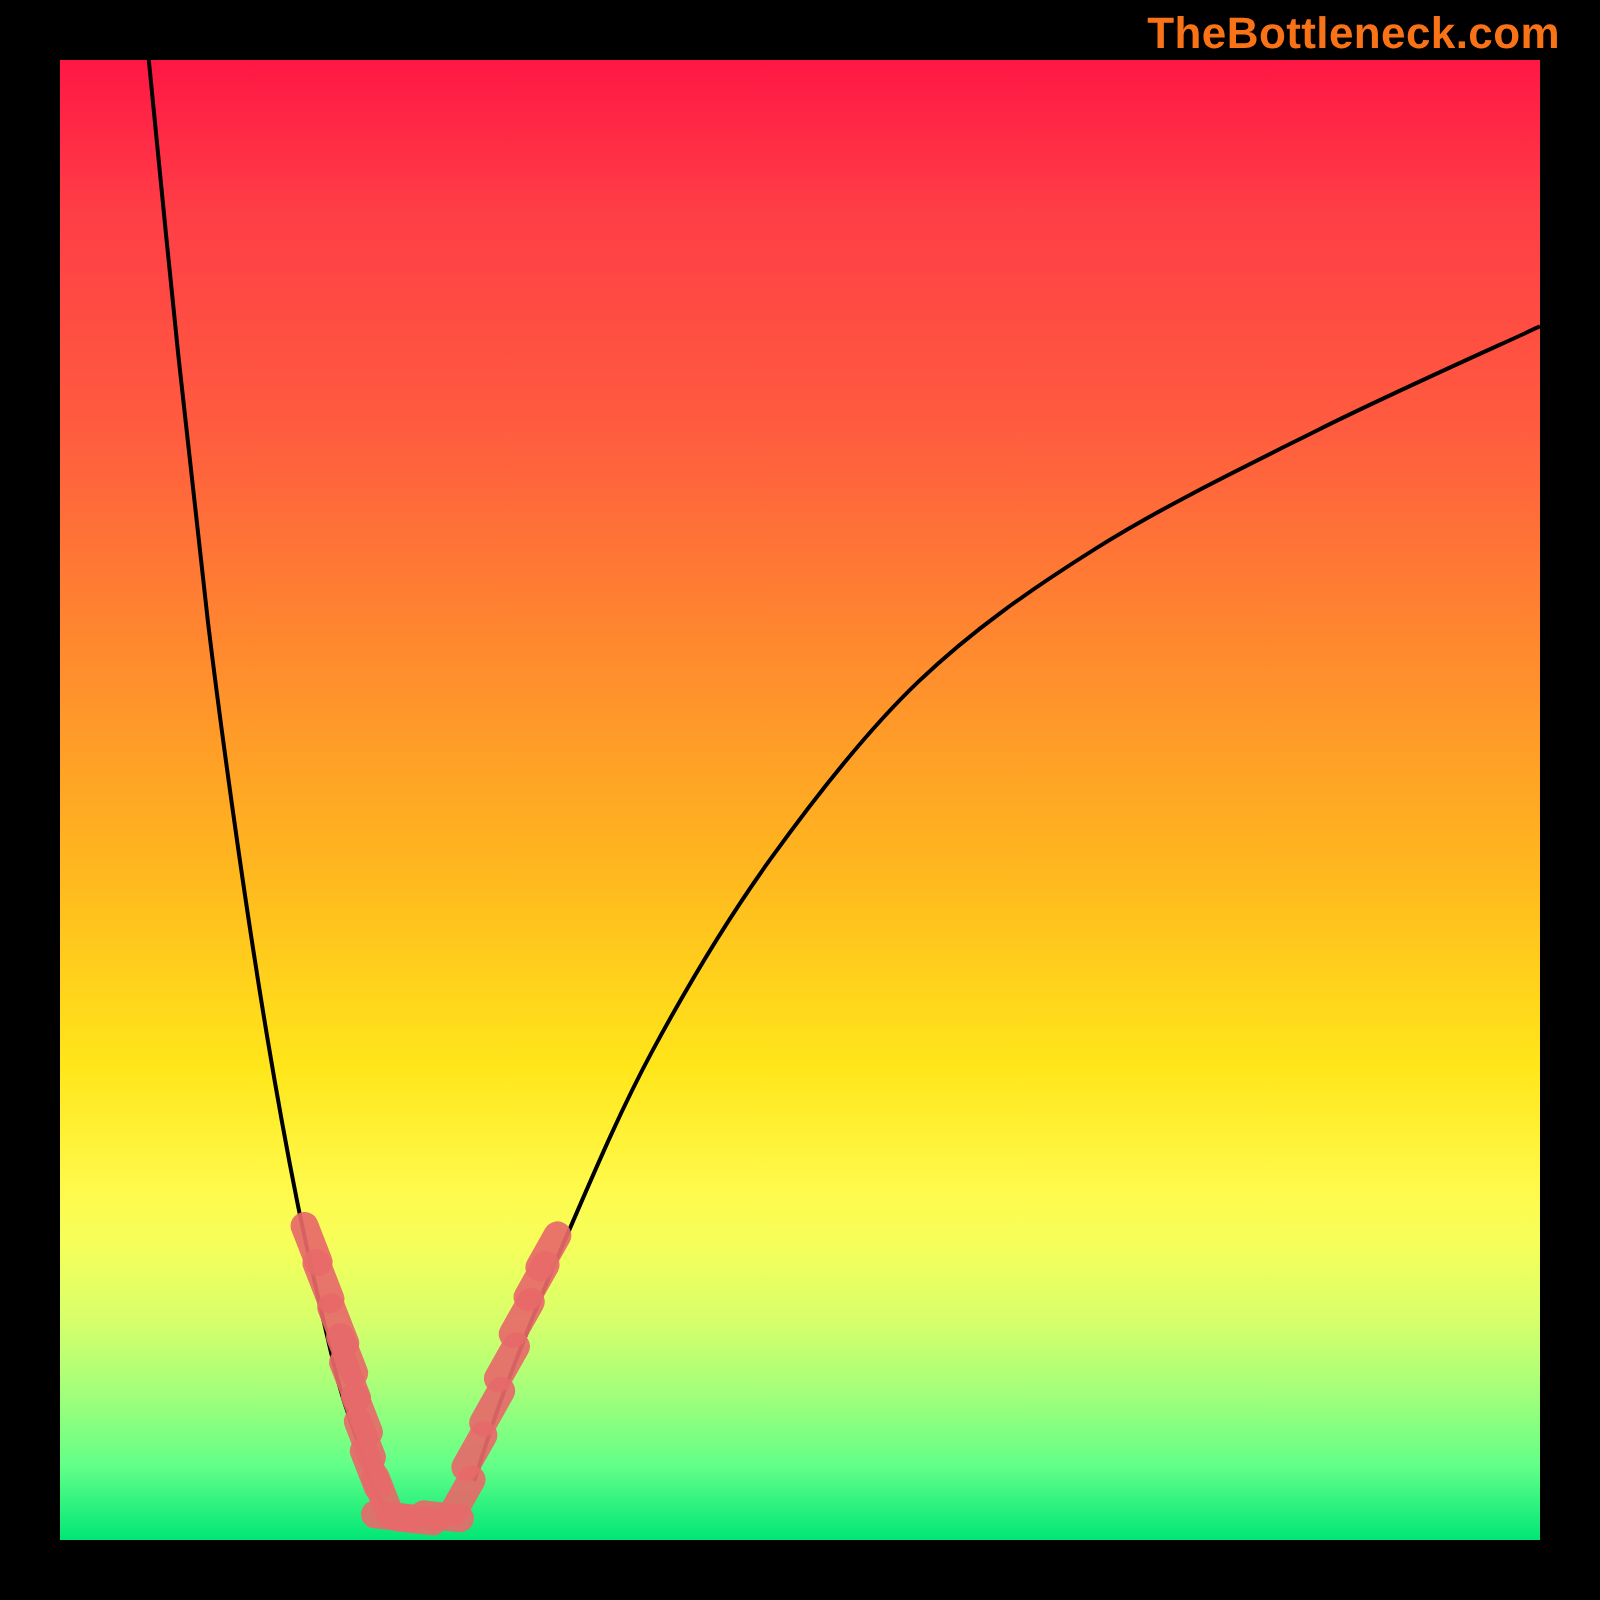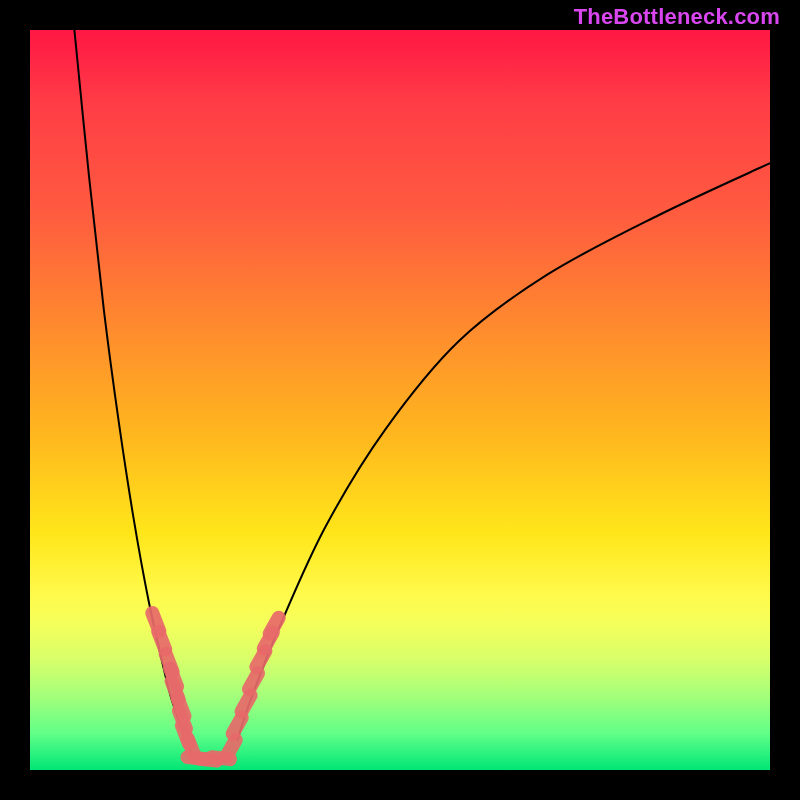--- a/index.html
+++ b/index.html
@@ -29,21 +29,21 @@
       #a4ff7a 90%,
       #62ff88 95%,
       #00e676 100%
     );
   }
   .watermark {
     position: absolute;
     top: 6px;
     right: 20px;
     font: 600 22px/1 Arial, Helvetica, sans-serif;
-    color: #d946ef;
+    color: #f97316;
     letter-spacing: 0.2px;
     z-index: 5;
   }
   svg.curves {
     position: absolute;
     left: 0;
     top: 0;
     width: 740px;
     height: 740px;
   }

